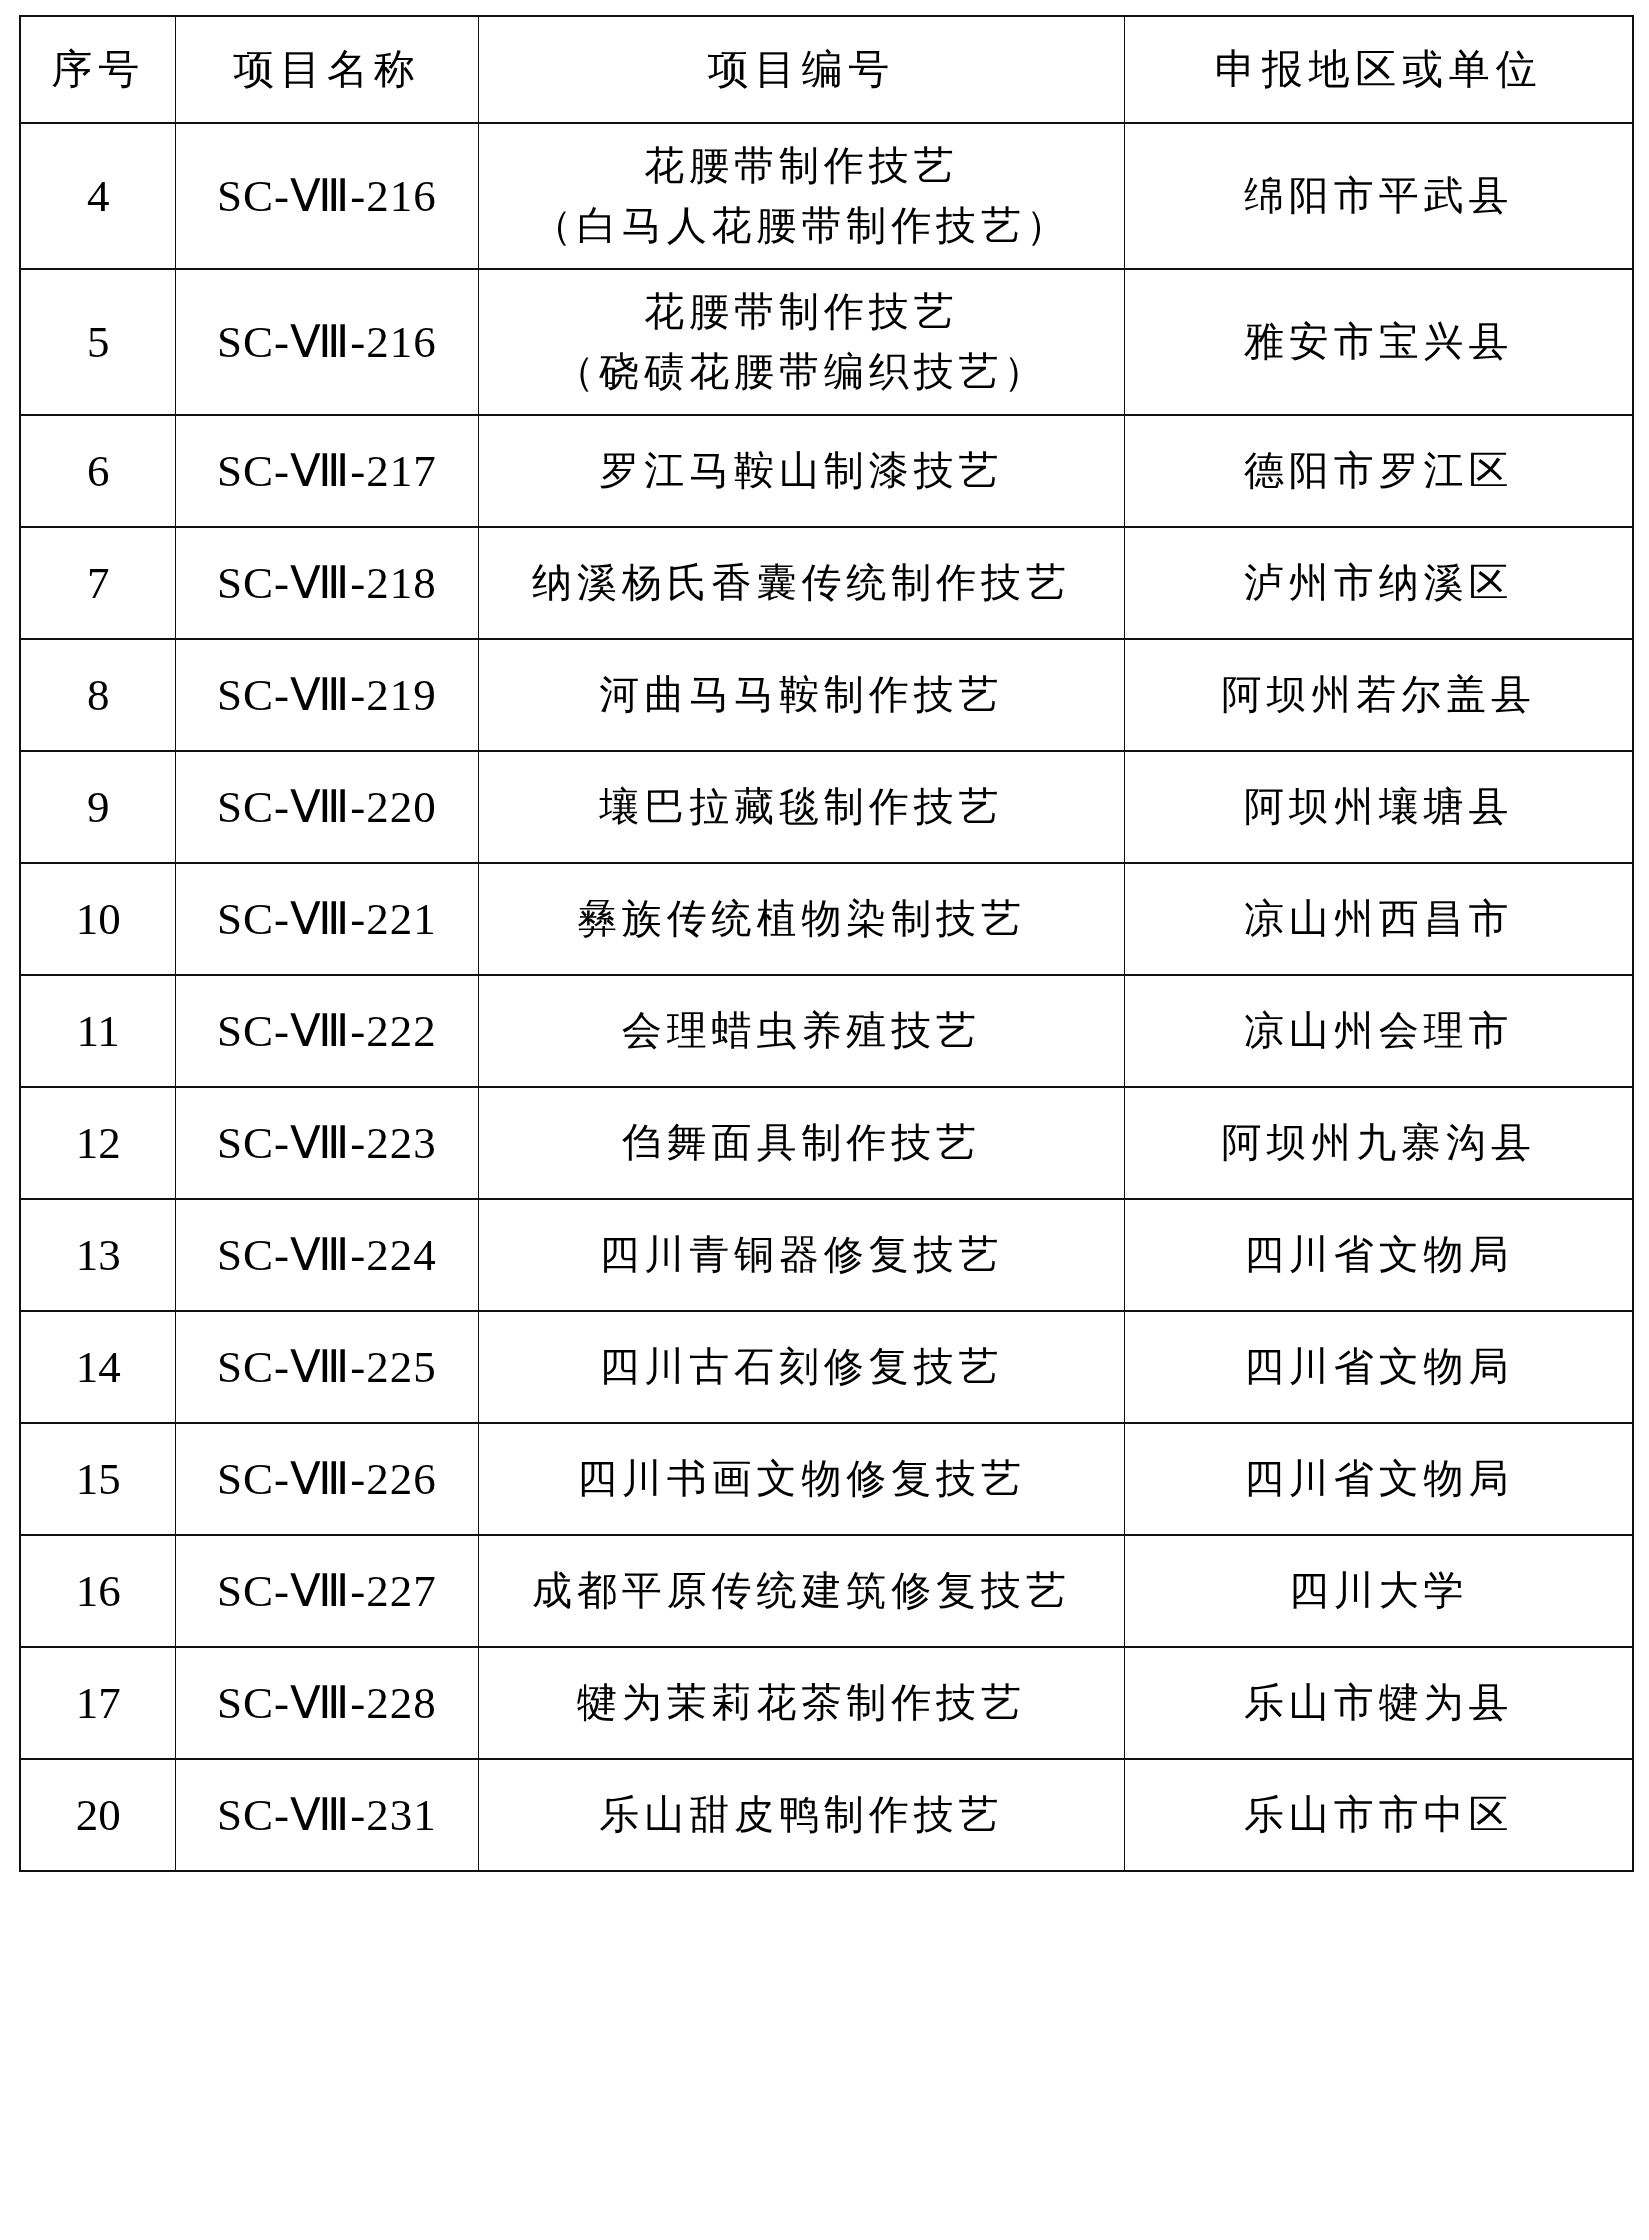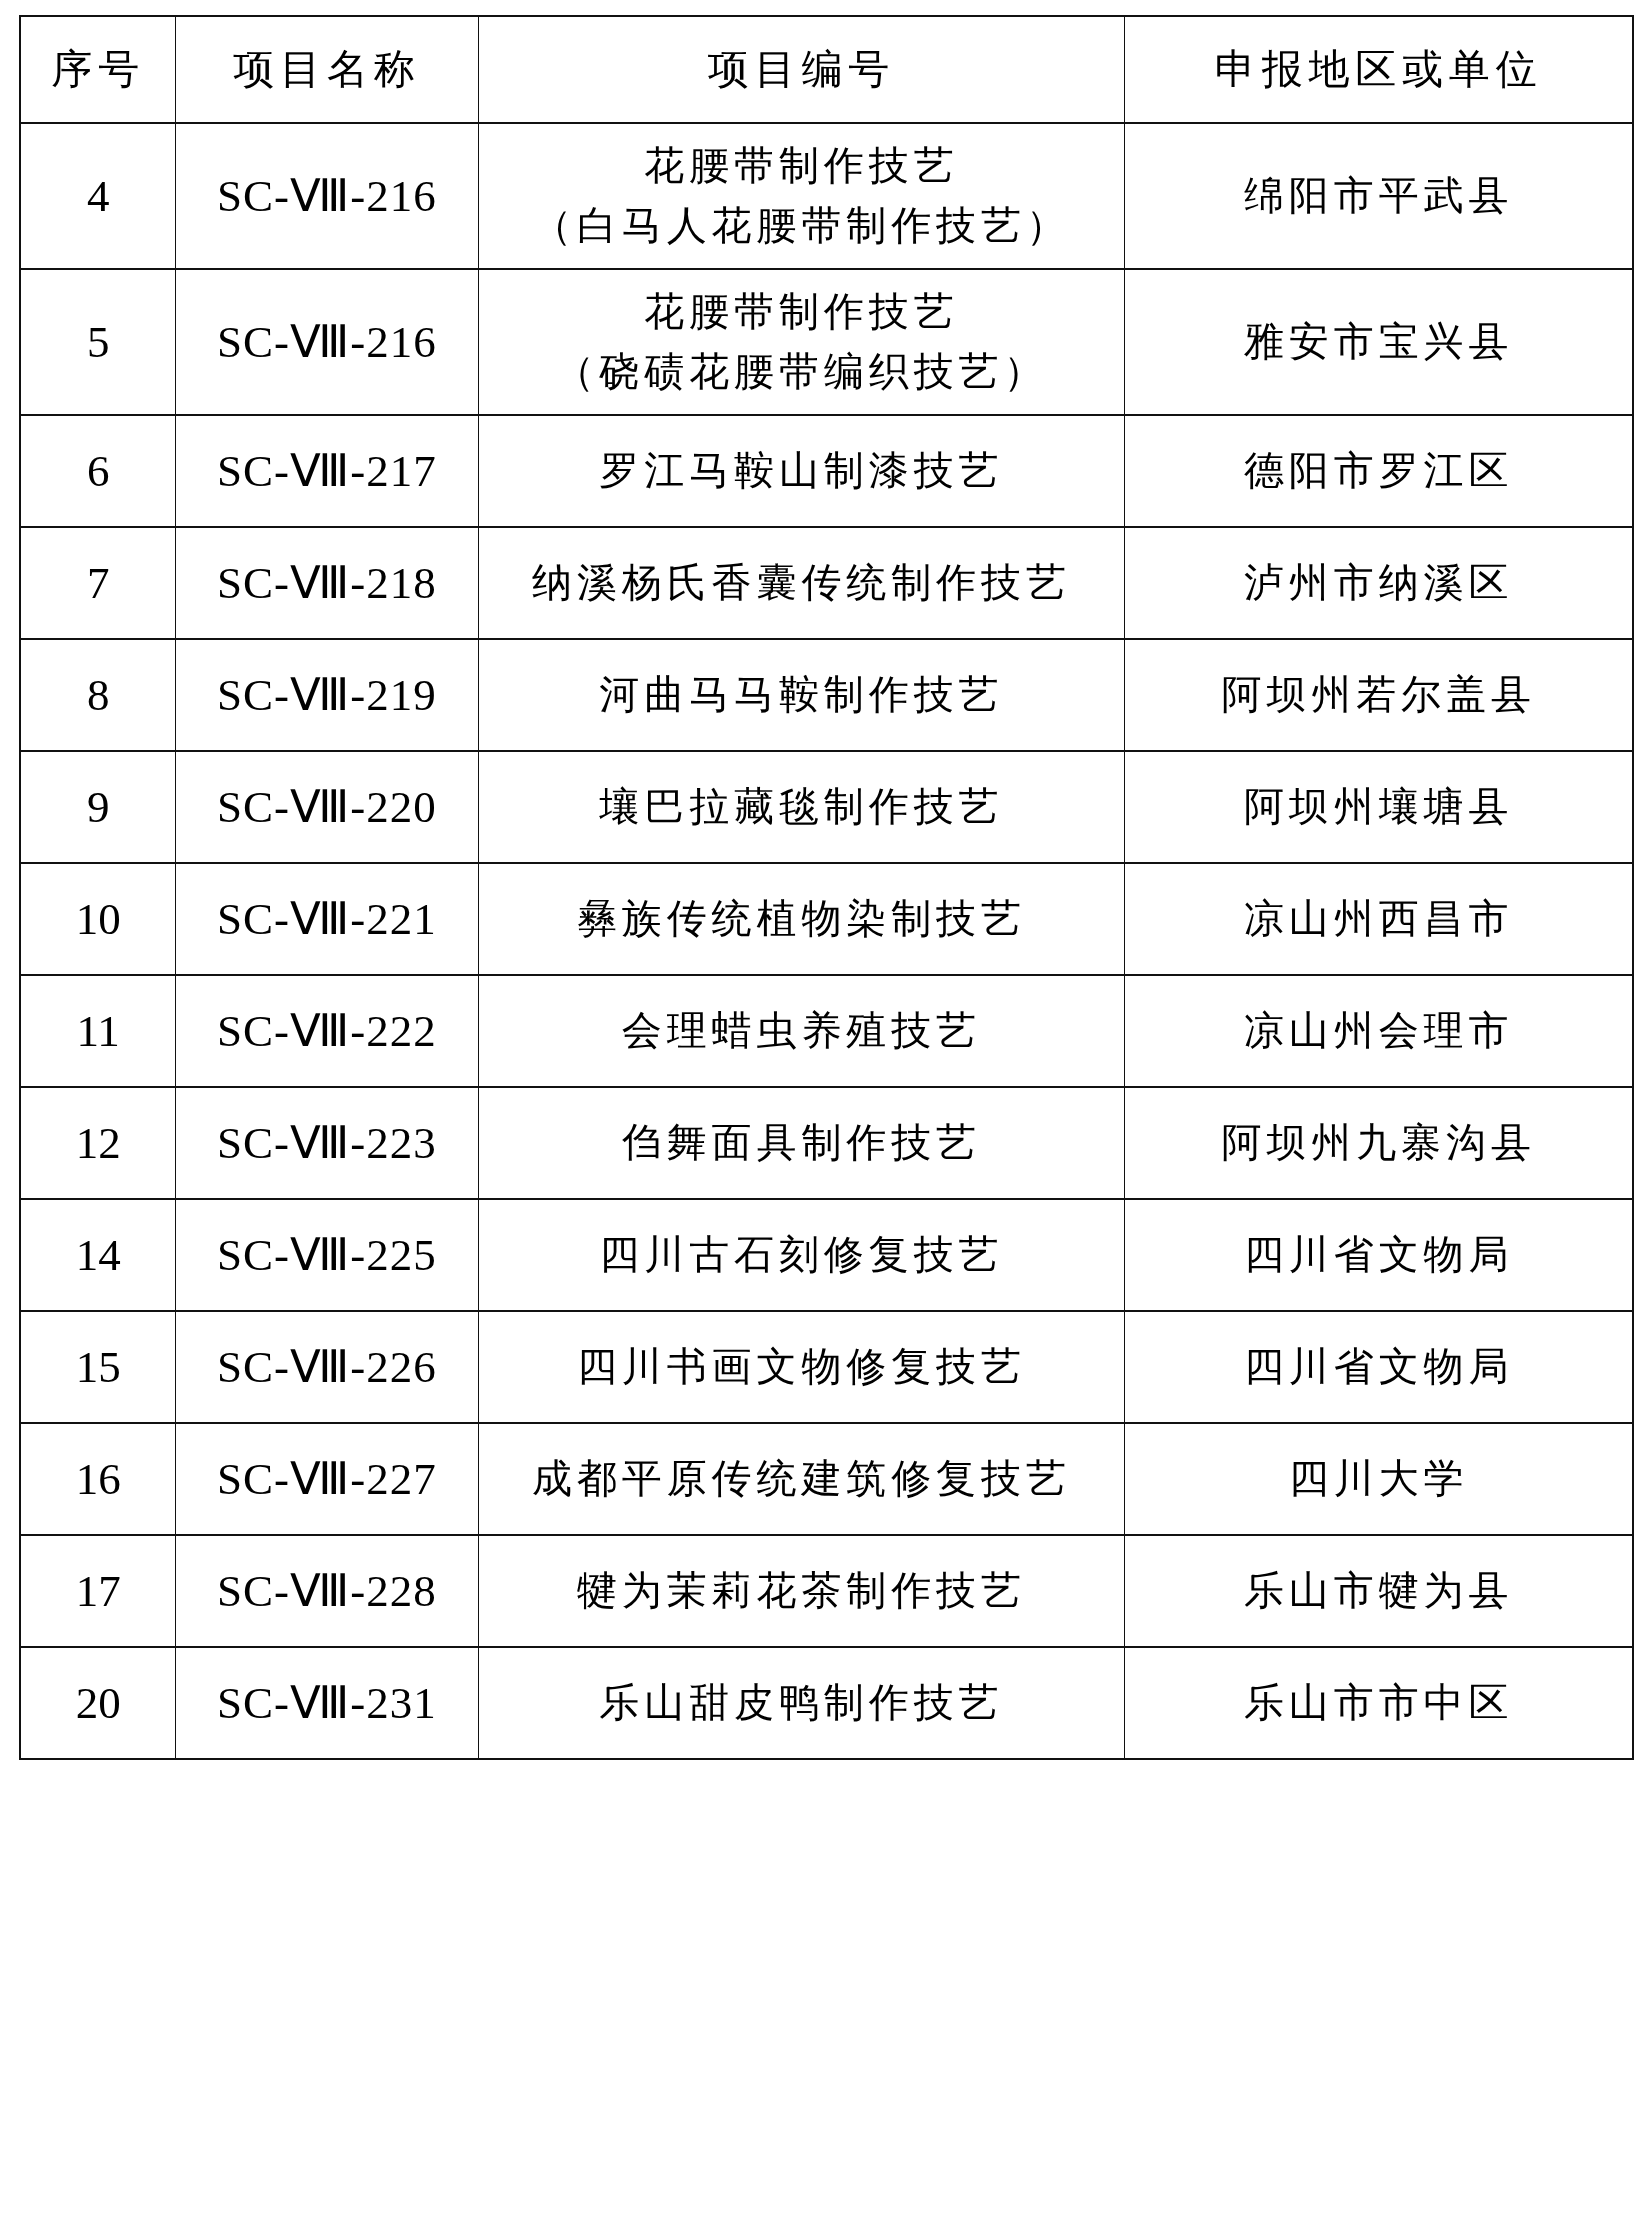--- a/index.html
+++ b/index.html
@@ -162,20 +162,28 @@
 
   <tr>
     <td class="serial">12</td>
     <td class="code">SC-Ⅷ-223</td>
     <td class="name cn">
             <div class="name-line">㑇舞面具制作技艺</div>
           </td>
     <td class="region cn">阿坝州九寨沟县</td>
   </tr>
 
+  <tr>
+    <td class="serial">13</td>
+    <td class="code">SC-Ⅷ-224</td>
+    <td class="name cn">
+            <div class="name-line">四川青铜器修复技艺</div>
+          </td>
+    <td class="region cn">四川省文物局</td>
+  </tr>
 
   <tr>
     <td class="serial">14</td>
     <td class="code">SC-Ⅷ-225</td>
     <td class="name cn">
             <div class="name-line">四川古石刻修复技艺</div>
           </td>
     <td class="region cn">四川省文物局</td>
   </tr>
 

